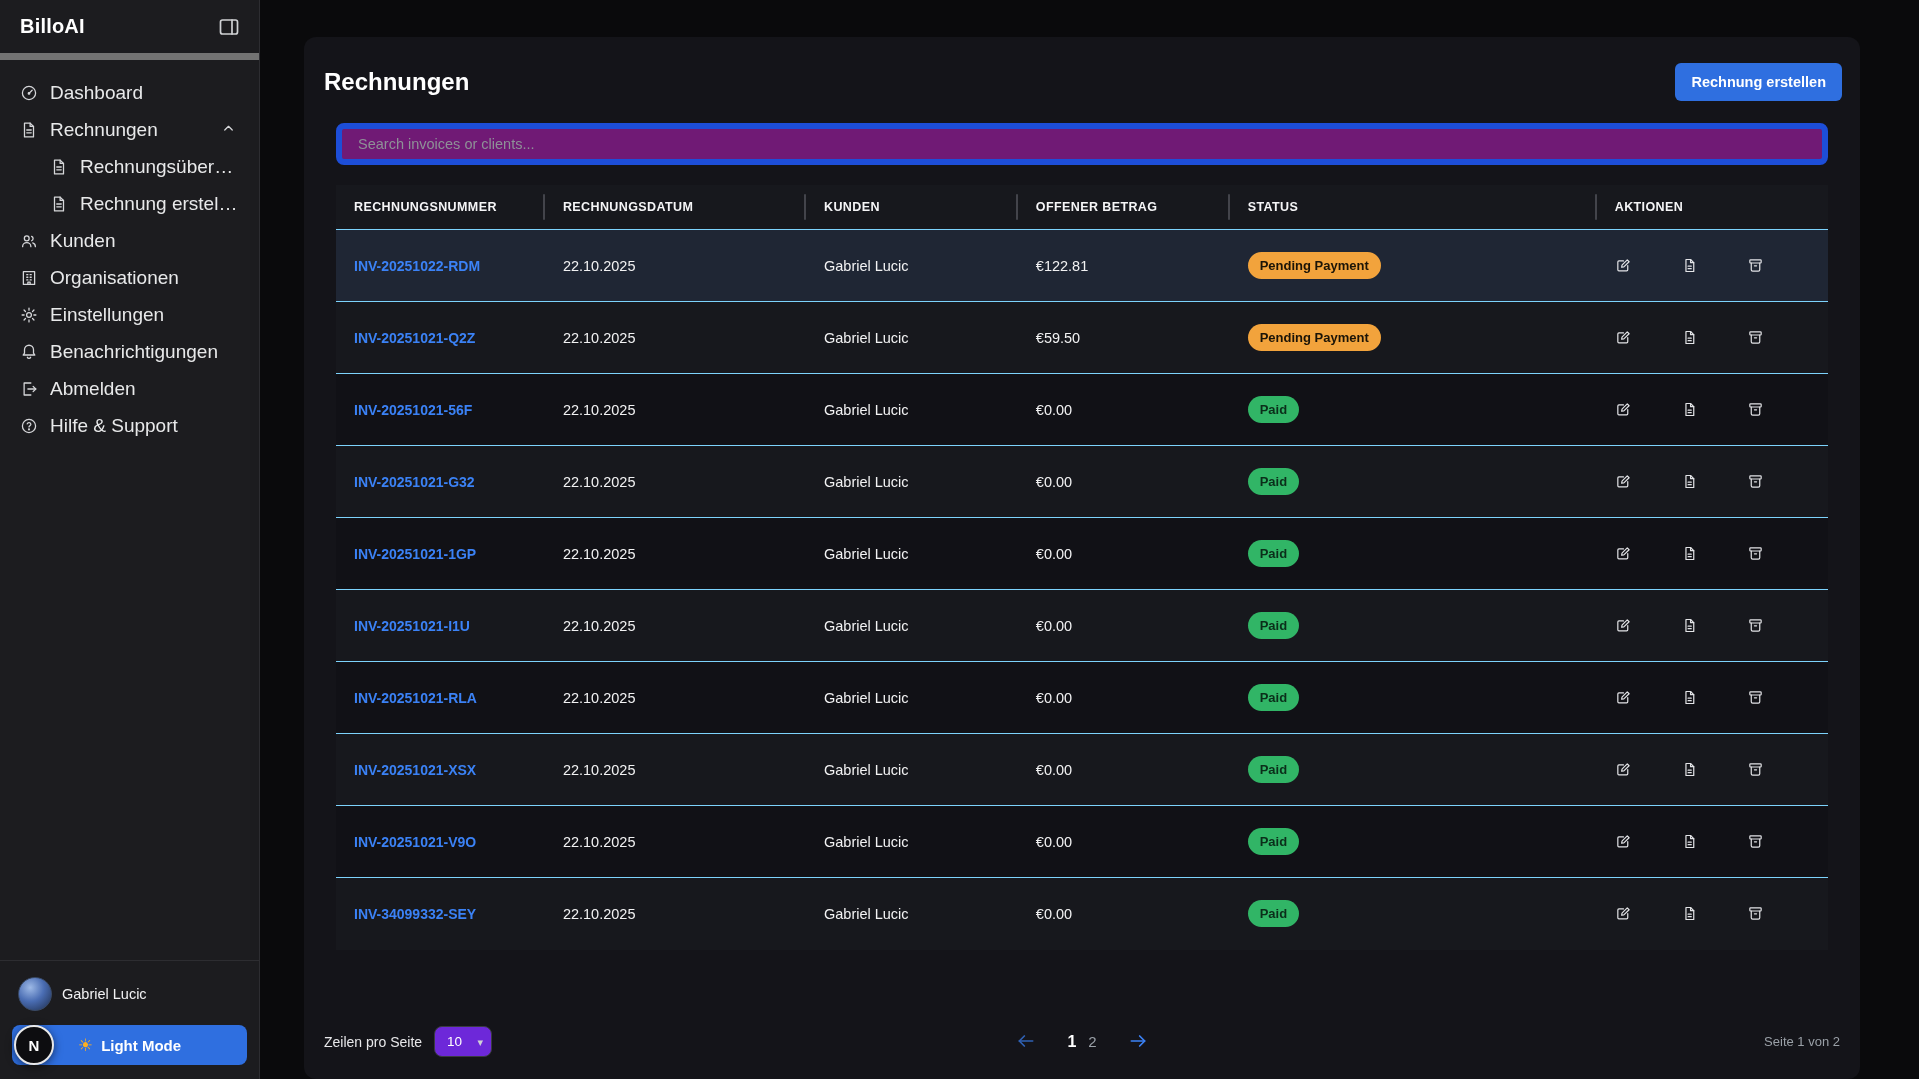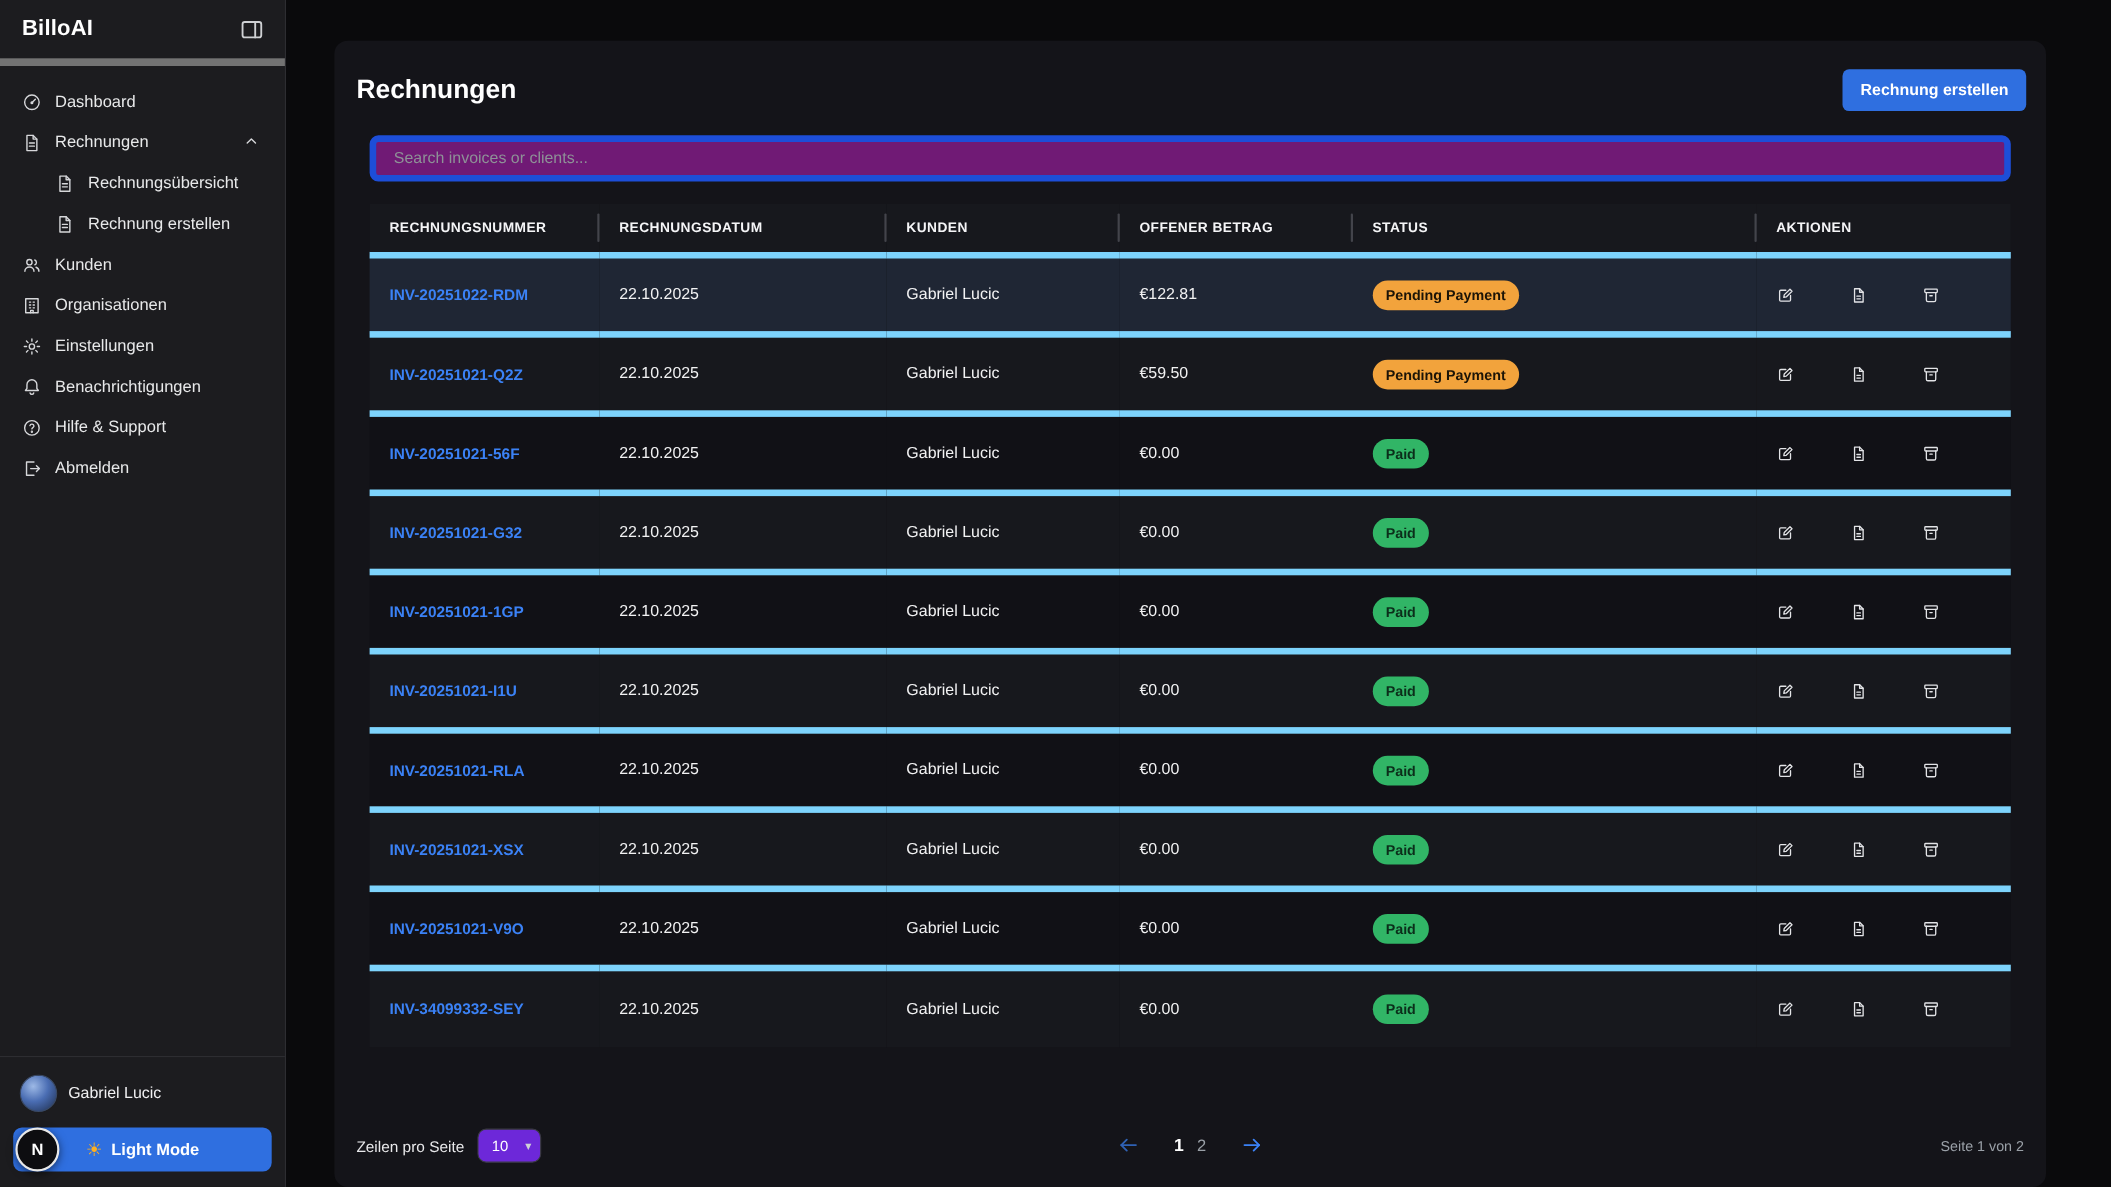--- a/index.html
+++ b/index.html
@@ -13,21 +13,21 @@
   }
 
   
   .sidebar { width: 260px; min-width: 260px; background: #1c1c1f; border-right: 1px solid #2d2d31; display: flex; flex-direction: column; }
   .sb-header { height: 60px; display: flex; align-items: center; justify-content: space-between; padding: 0 18px 0 20px; border-bottom: 7px solid #737373; }
   .logo { font-size: 20px; font-weight: bold; color: #ffffff; letter-spacing: .2px; }
   .collapse-btn { background: none; border: none; color: #cfd1d4; width: 24px; height: 24px; padding: 0; cursor: pointer; }
   .collapse-btn svg { width: 22px; height: 22px; }
 
   .nav { flex: 1; padding: 14px 10px; overflow: hidden; }
-  .nav-item { display: flex; align-items: center; gap: 12px; height: 37px; padding: 0 10px; border-radius: 6px; color: #e8e9ea; font-size: 15px; cursor: pointer; }
+  .nav-item { display: flex; align-items: center; gap: 12px; height: 37px; padding: 0 10px; border-radius: 6px; color: #e8e9ea; font-size: 19px; cursor: pointer; }
   .nav-item .icon { width: 18px; height: 18px; color: #d6d7da; flex: none; display: inline-flex; }
   .icon svg { width: 100%; height: 100%; }
   .nav-item.sub { padding-left: 40px; }
   .nav-label { white-space: nowrap; overflow: hidden; text-overflow: ellipsis; }
   .chev { margin-left: auto; color: #b9bbbf; }
   .chev svg { width: 15px; height: 15px; }
 
   .sb-footer { border-top: 1px solid #2d2d31; padding: 12px 12px 14px; }
   .user-row { display: flex; align-items: center; gap: 10px; padding: 4px 6px 14px; font-size: 14.5px; color: #f0f0f2; cursor: pointer; }
   .avatar { width: 34px; height: 34px; border-radius: 50%; flex: none; border: 1px solid #3a4a66;
@@ -63,21 +63,21 @@
              text-align: left; padding: 15px 18px; position: relative; white-space: nowrap; }
   thead th:not(:last-child)::after { content: ""; position: absolute; right: 0; top: 9px; bottom: 9px; width: 2px;
              background: #43444b; border-radius: 1px; }
   thead th:nth-child(1) { width: 14%; }
   thead th:nth-child(2) { width: 17.5%; }
   thead th:nth-child(3) { width: 14.2%; }
   thead th:nth-child(4) { width: 14.2%; }
   thead th:nth-child(5) { width: 24.6%; }
   thead th:nth-child(6) { width: 15.5%; }
 
-  tbody td { height: 72px; padding: 0 18px; font-size: 14.5px; color: #f2f2f3; border-top: 6px solid #7dd3fc; }
+  tbody td { height: 72px; padding: 0 18px; font-size: 14.5px; color: #f2f2f3; border-top: 1px solid #7dd3fc; }
   tr.highlight { background: #1f2634; }
   tr.stripe-a { background: #17181d; }
   tr.stripe-b { background: #111116; }
   .inv-link { color: #3b82f6; font-weight: bold; text-decoration: none; font-size: 14px; cursor: pointer; }
   .c-amt { font-weight: normal; }
   .badge { display: inline-block; padding: 6px 12px; border-radius: 15px; font-size: 13px; font-weight: bold; white-space: nowrap; }
   .actions { display: flex; align-items: center; gap: 49px; }
   .icon-btn { background: none; border: none; padding: 0; color: #e3e4e7; width: 17px; height: 17px; cursor: pointer; }
   .icon-btn svg { width: 17px; height: 17px; }
 
@@ -194,36 +194,36 @@
           <svg viewBox="0 0 24 24" fill="none" stroke="currentColor" stroke-width="1.7" stroke-linecap="round" stroke-linejoin="round">
             <path d="M12 3a6 6 0 0 1 6 6v4.5l1.8 2.5H4.2L6 13.5V9a6 6 0 0 1 6-6z"></path>
             <path d="M9.8 19a2.3 2.3 0 0 0 4.4 0"></path>
           </svg>
         </span>
         <span class="nav-label">Benachrichtigungen</span>
       </div>
       <div class="nav-item">
         <span class="icon">
           <svg viewBox="0 0 24 24" fill="none" stroke="currentColor" stroke-width="1.7" stroke-linecap="round" stroke-linejoin="round">
+            <path d="M14.5 4H5.5v16h9"></path>
+            <path d="M10.5 12H21"></path>
+            <path d="M17.5 8.5L21 12l-3.5 3.5"></path>
+          </svg>
+        </span>
+        <span class="nav-label">Abmelden</span>
+      </div>
+      <div class="nav-item">
+        <span class="icon">
+          <svg viewBox="0 0 24 24" fill="none" stroke="currentColor" stroke-width="1.7" stroke-linecap="round" stroke-linejoin="round">
             <circle cx="12" cy="12" r="8.8"></circle>
             <path d="M9.6 9.2a2.5 2.5 0 0 1 4.9.6c0 1.7-2.5 2-2.5 3.4"></path>
             <circle cx="12" cy="16.6" r="0.6" fill="currentColor"></circle>
           </svg>
         </span>
         <span class="nav-label">Hilfe &amp; Support</span>
-      </div>
-      <div class="nav-item">
-        <span class="icon">
-          <svg viewBox="0 0 24 24" fill="none" stroke="currentColor" stroke-width="1.7" stroke-linecap="round" stroke-linejoin="round">
-            <path d="M14.5 4H5.5v16h9"></path>
-            <path d="M10.5 12H21"></path>
-            <path d="M17.5 8.5L21 12l-3.5 3.5"></path>
-          </svg>
-        </span>
-        <span class="nav-label">Abmelden</span>
       </div>
     </nav>
   <div class="sb-footer">
     <div class="user-row">
       <div class="avatar"></div>
       <span>Gabriel Lucic</span>
     </div>
     <div class="theme-wrap">
       <div class="n-badge">
         <span>N</span>

